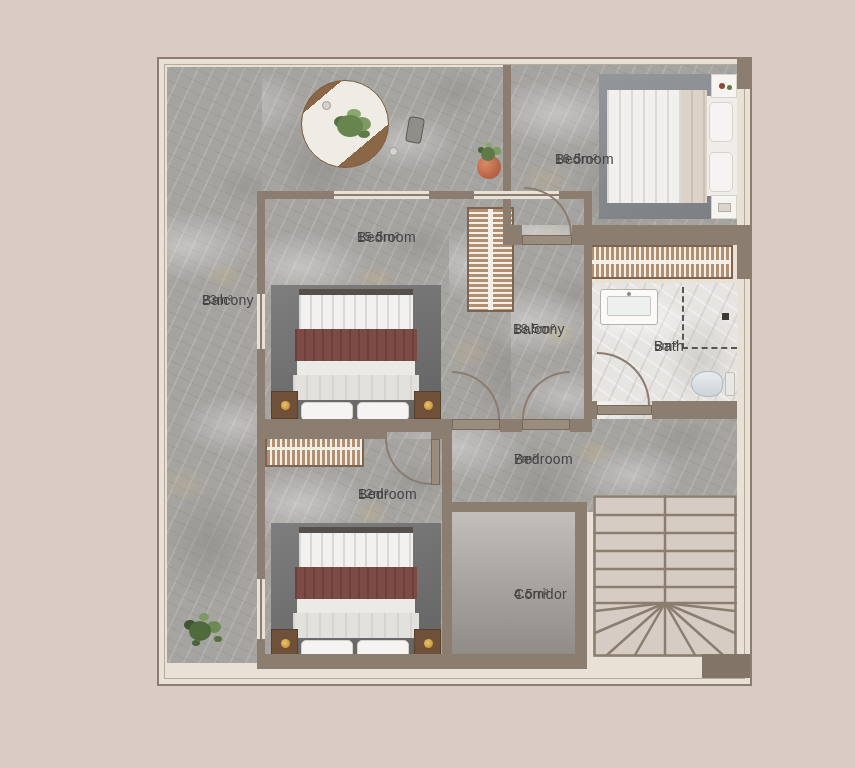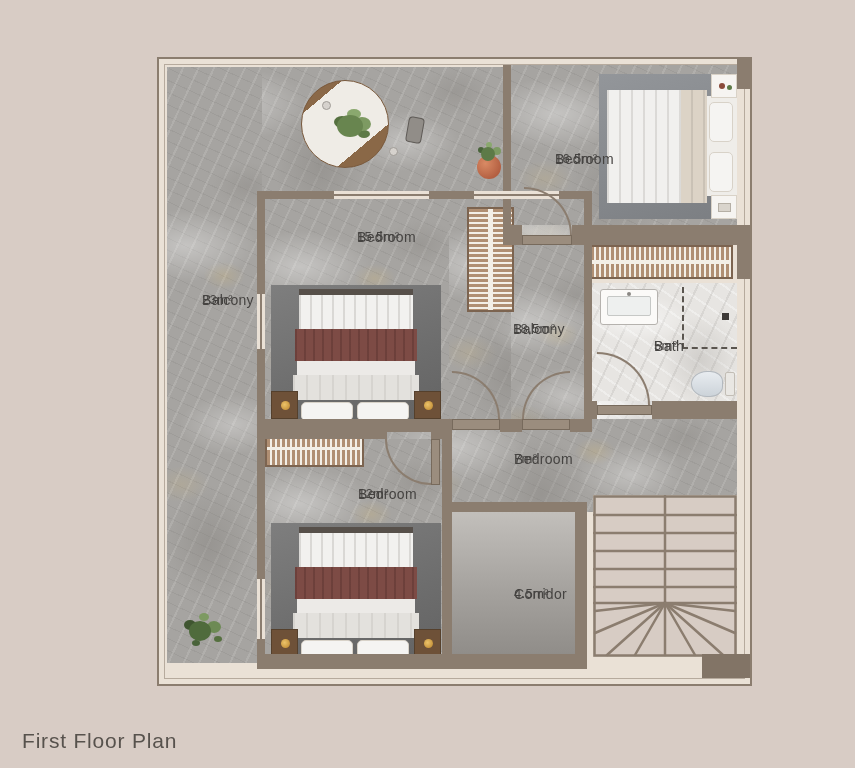--- a/index.html
+++ b/index.html
@@ -274,14 +274,13 @@
     <div class="room-label" style="left:199px;top:426px;">
       <div>Bedroom</div>
       <div class="area">12m²</div>
     </div>
     <div class="room-label" style="left:355px;top:526px;">
       <div>Corridor</div>
       <div class="area">4.5m²</div>
     </div>
   </div>
 
-  <div class="plan-title">First Floor Plan</div>
 </div>
 
 </body></html>

